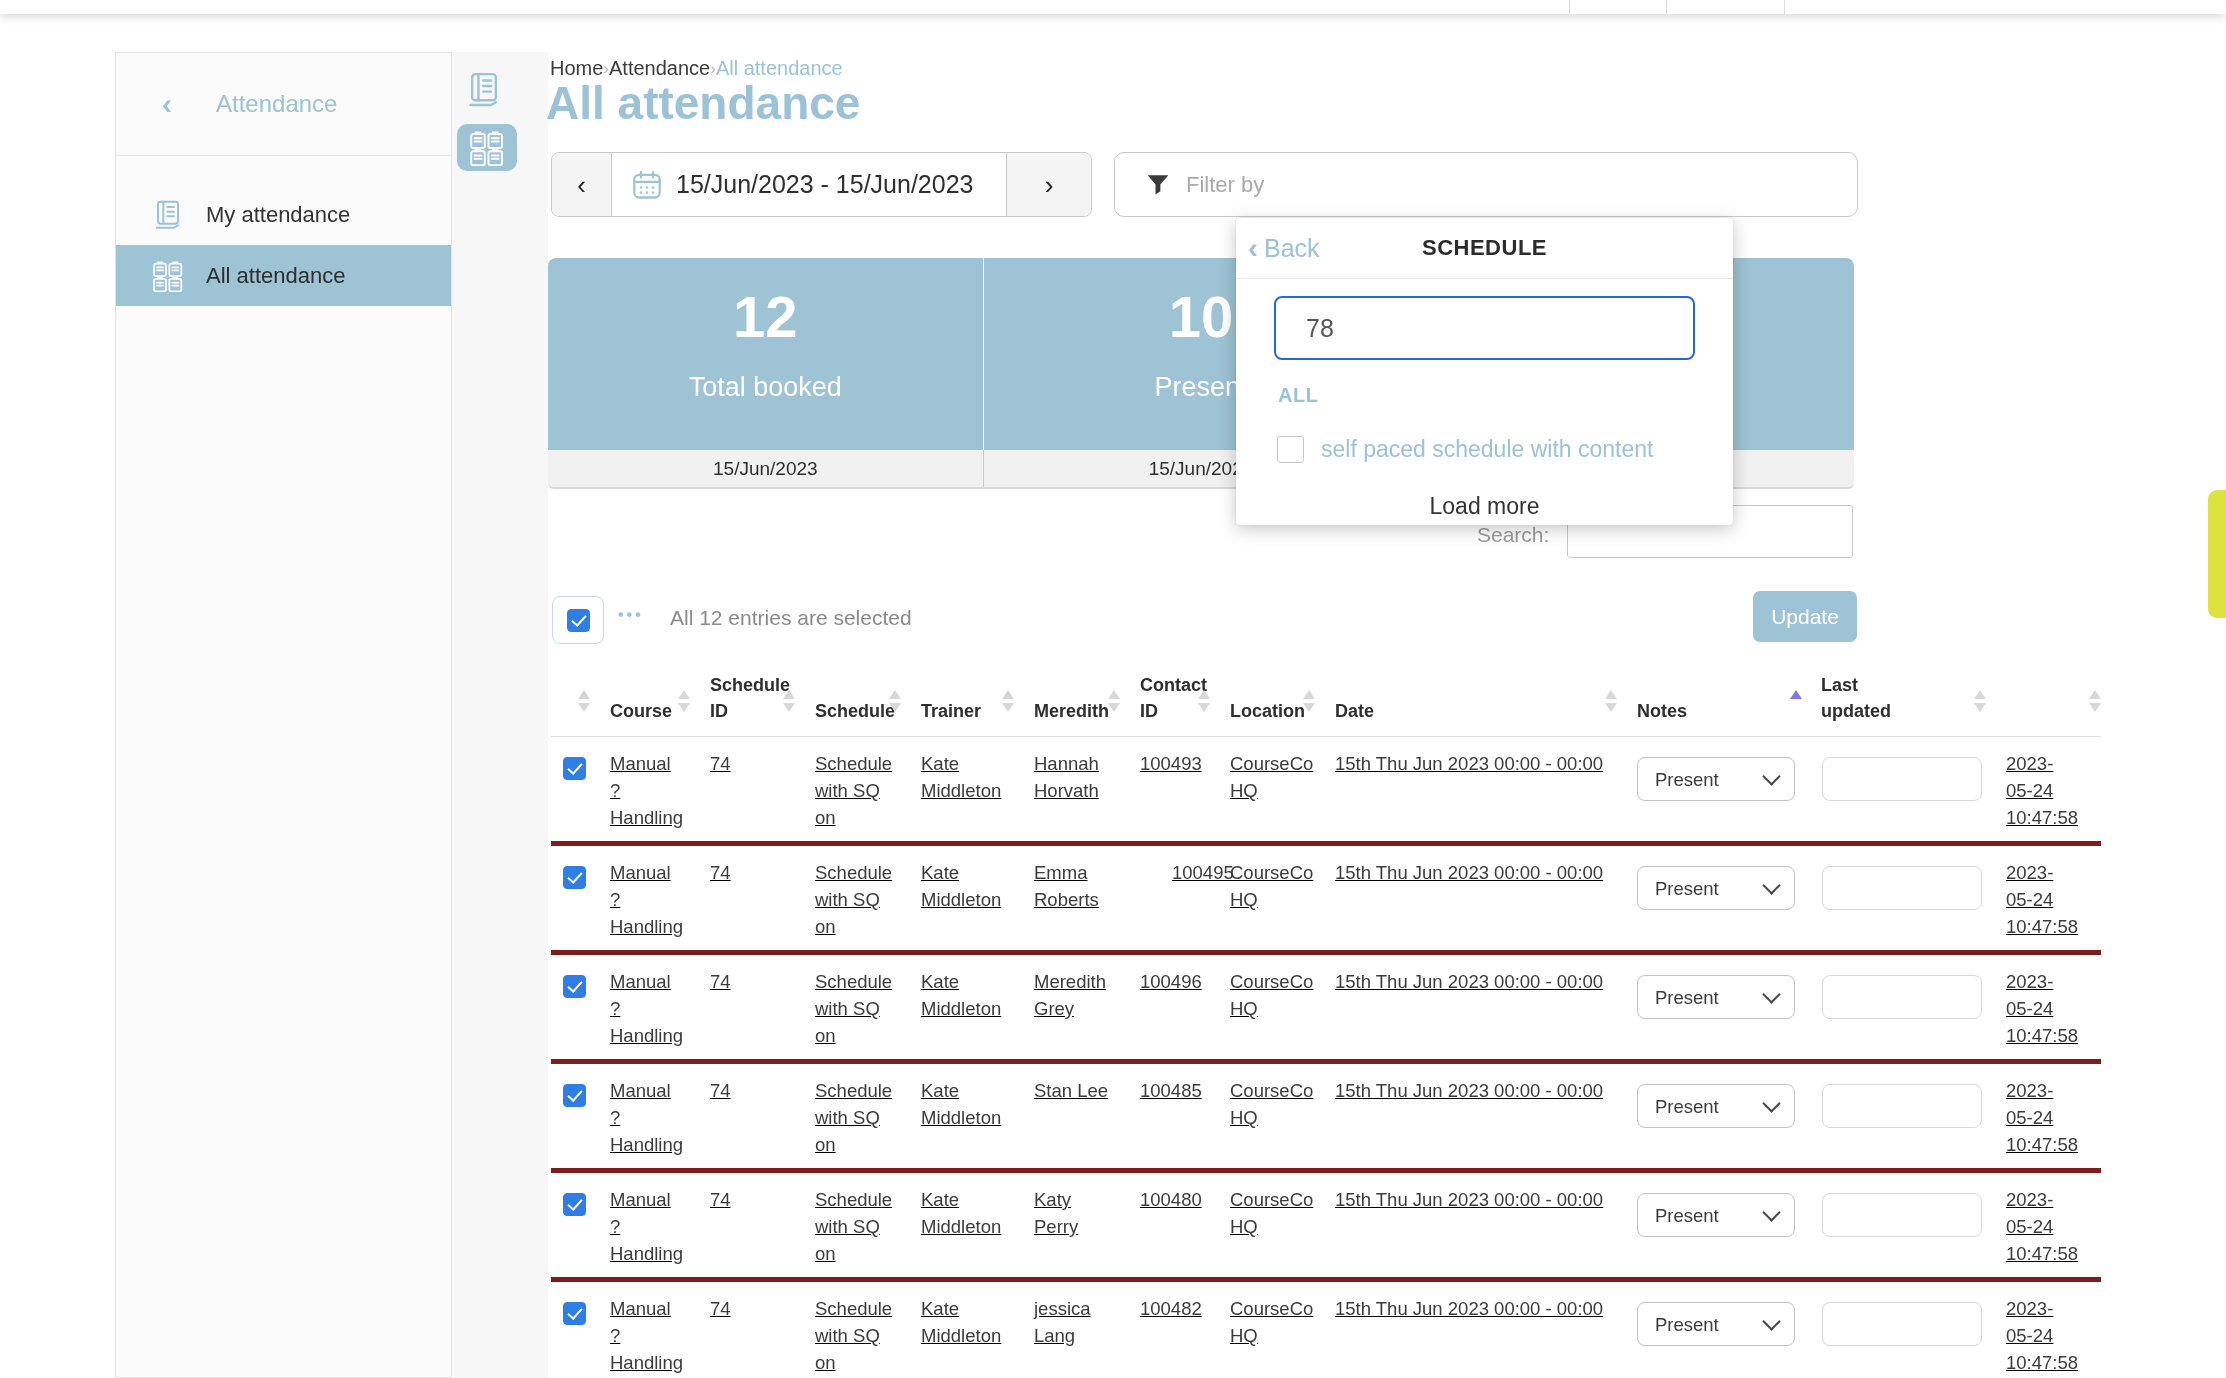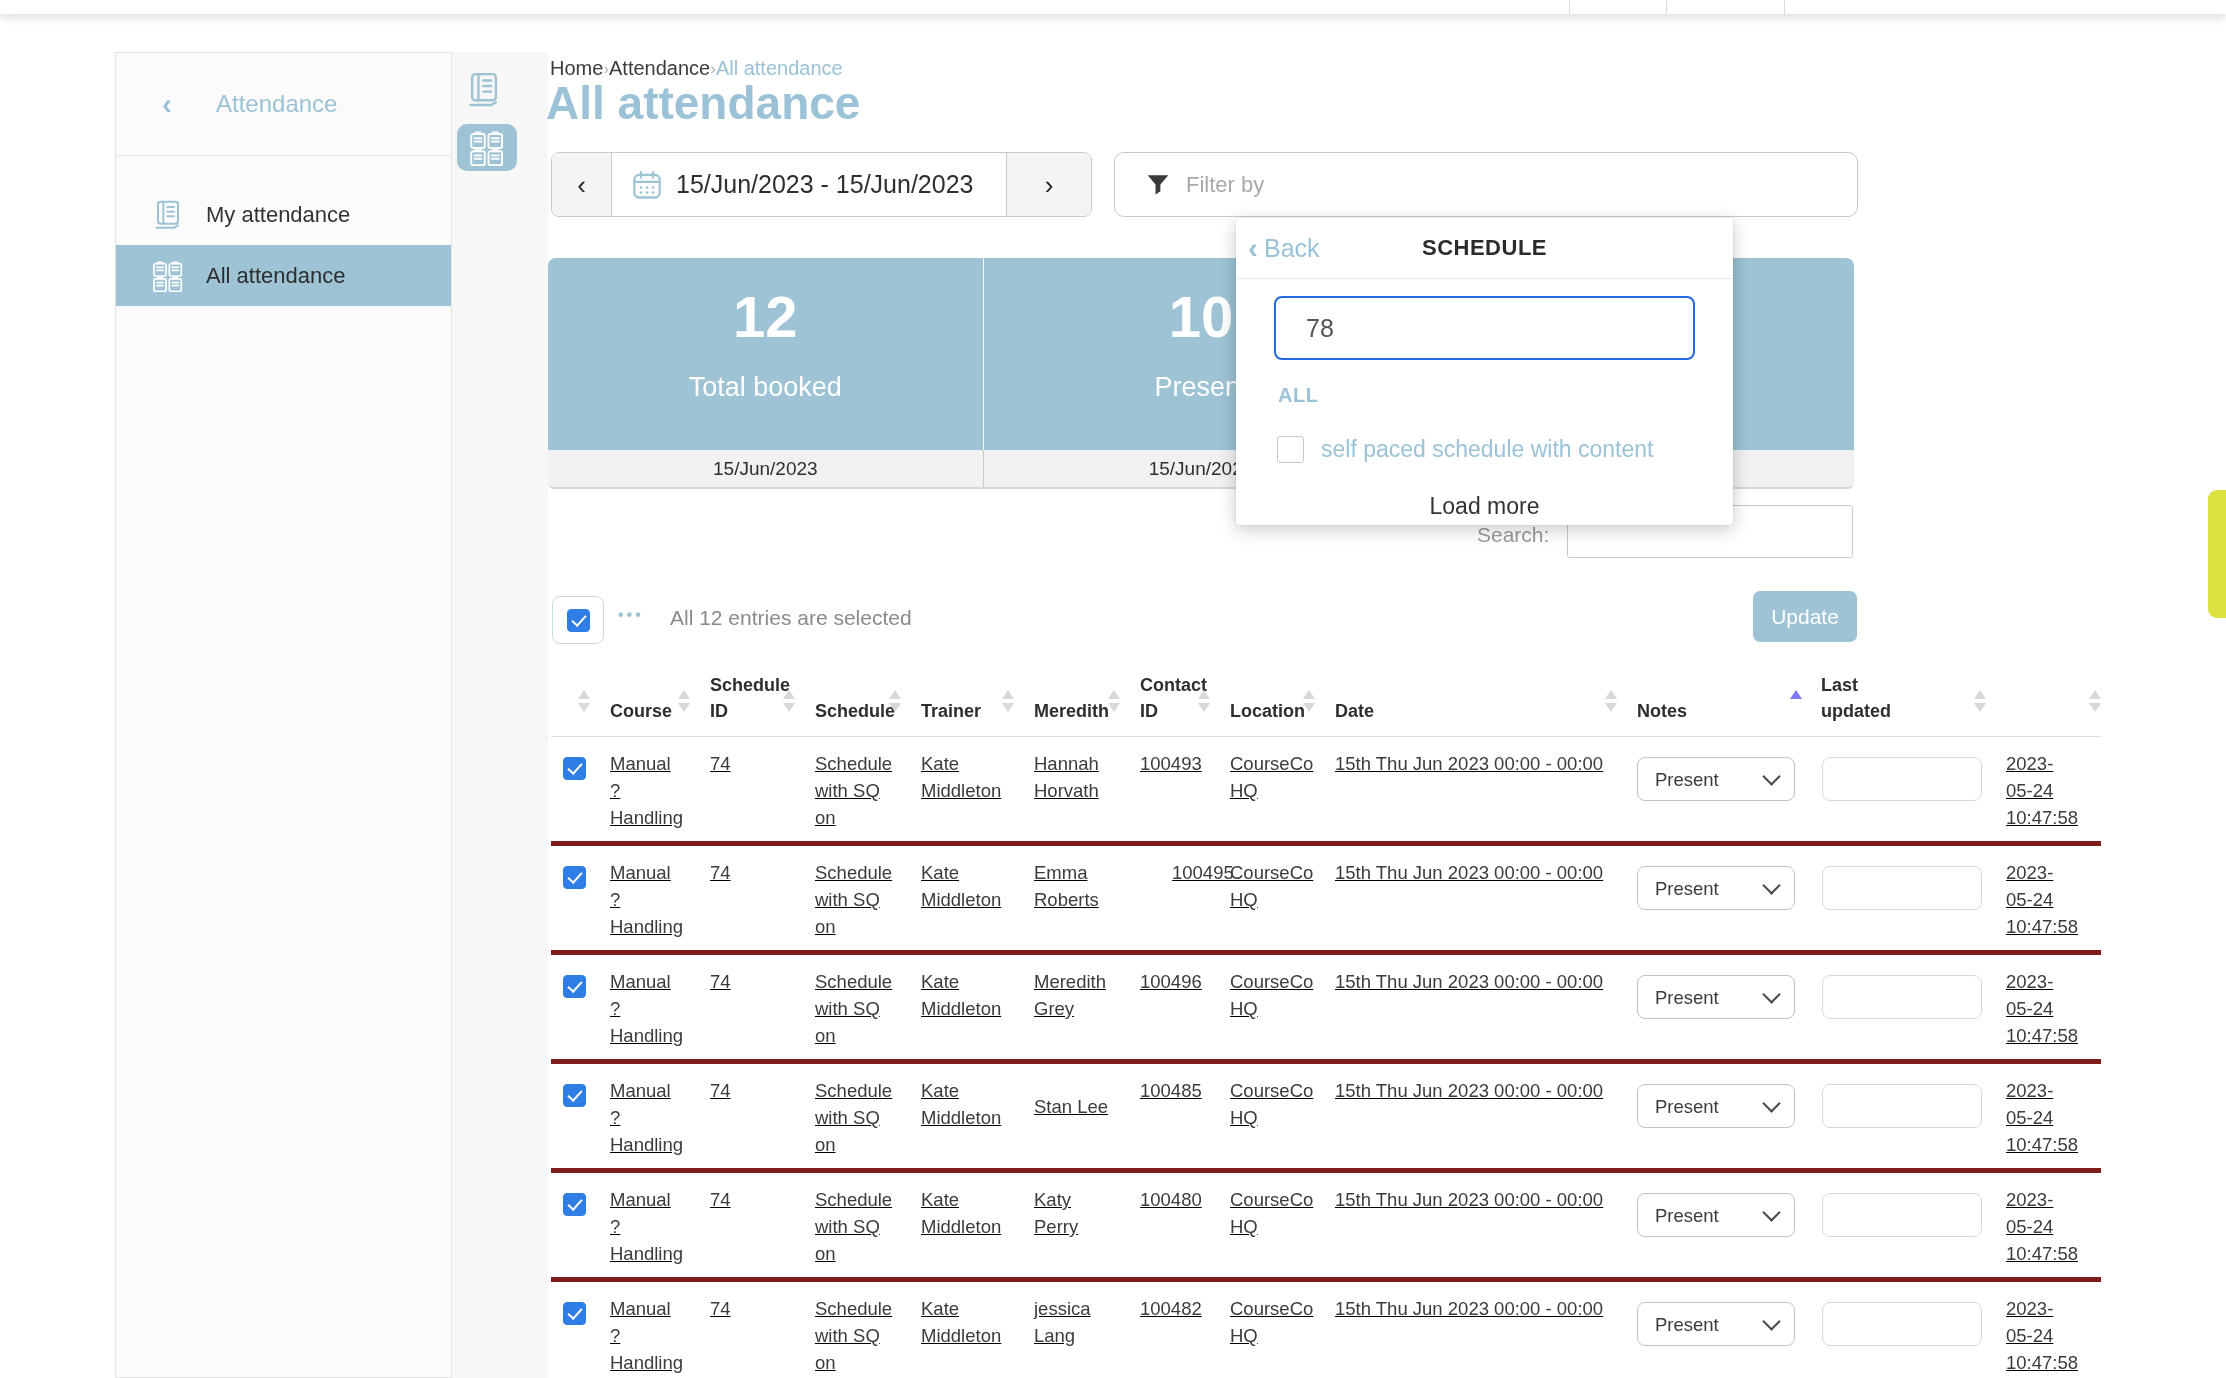--- a/index.html
+++ b/index.html
@@ -460,21 +460,21 @@
           <div class="td" style="width: 105px;">
             <div class="cellbox" style="width: 60px;">74</div>
           </div>
           <div class="td" style="width: 106px;">
             <div class="cellbox" style="width: 72px;">Schedule with SQ on</div>
           </div>
           <div class="td" style="width: 113px;">
             <div class="cellbox" style="width: 92px;">Kate Middleton</div>
           </div>
           <div class="td" style="width: 106px;">
-            <div class="cellbox" style="width: 84px; margin-top: 16px;">Stan Lee</div>
+            <div class="cellbox" style="width: 84px;">Stan Lee</div>
           </div>
           <div class="td" style="width: 90px;">
             <div class="cellbox" style="width: 72px;">100485</div>
           </div>
           <div class="td" style="width: 105px;">
             <div class="cellbox" style="width: 84px;">CourseCo HQ</div>
           </div>
           <div class="td" style="width: 302px;">
             <div class="cellbox" style="width: 294px;">15th Thu Jun 2023 00:00 - 00:00</div>
           </div>

